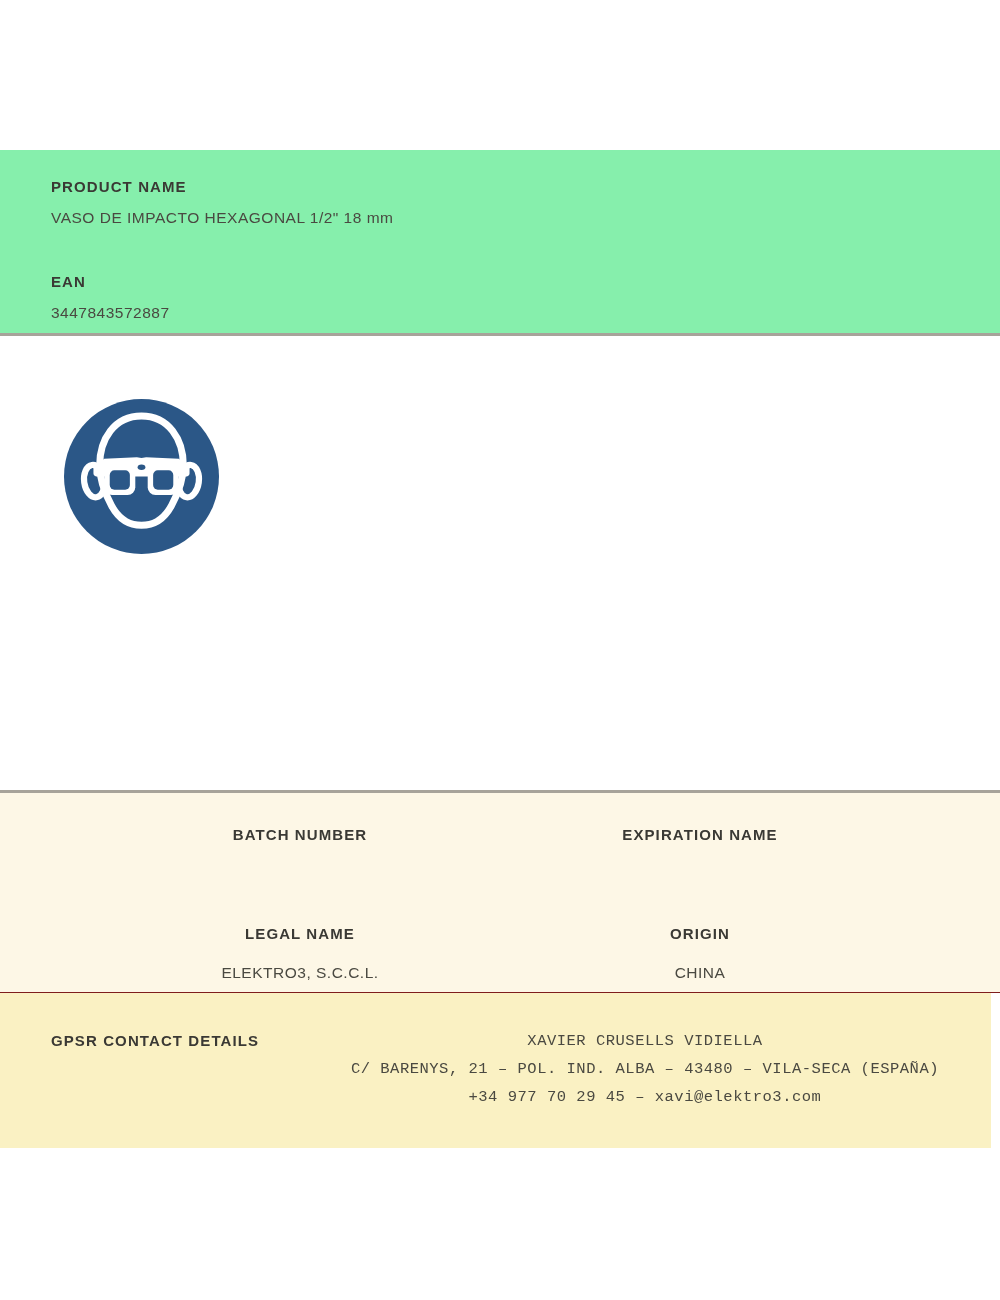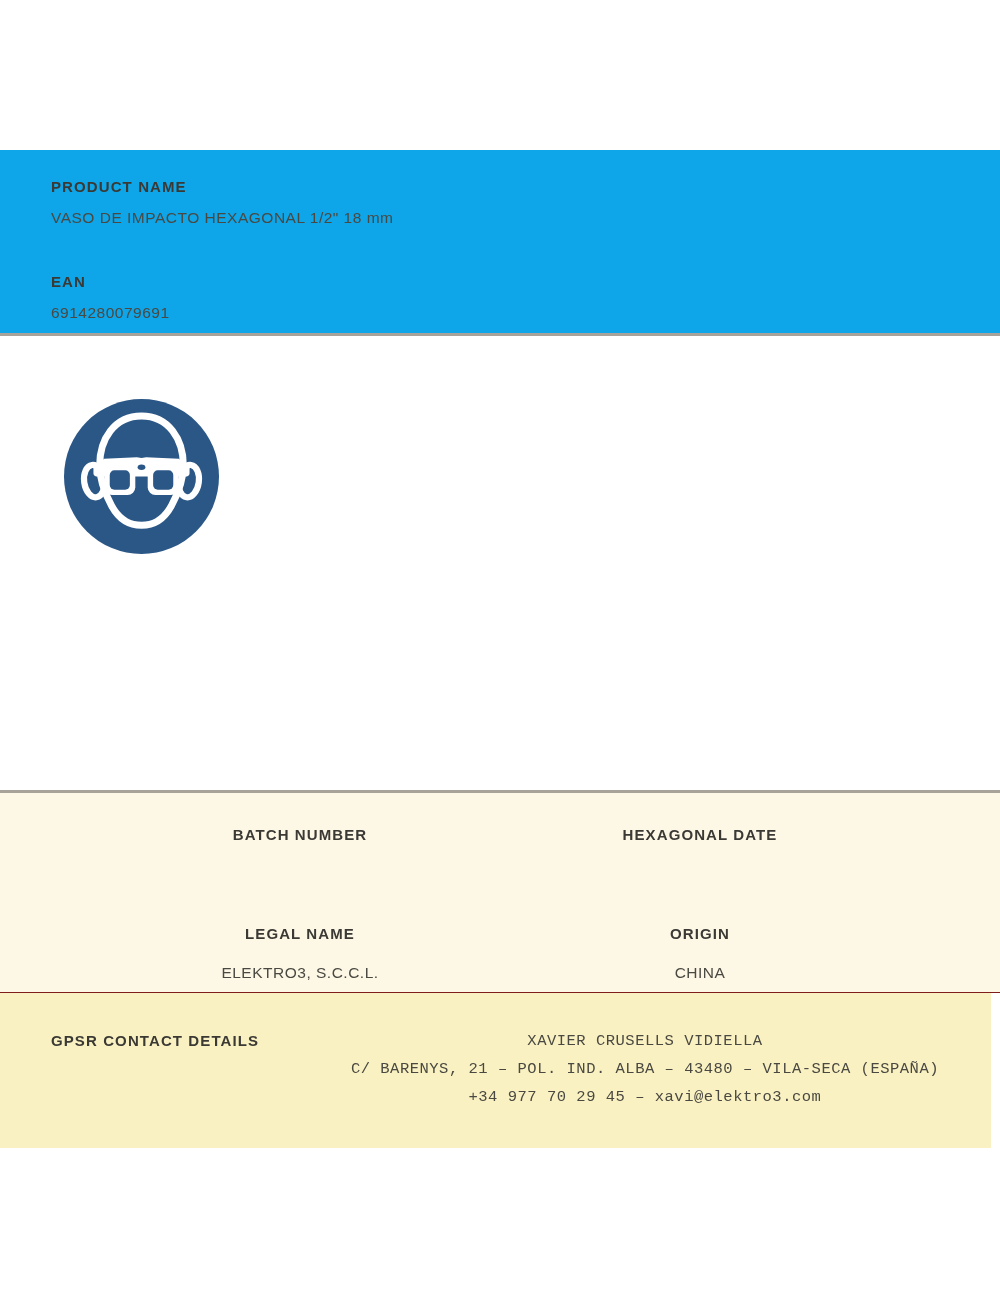--- a/index.html
+++ b/index.html
@@ -23,21 +23,21 @@
     font-weight: normal;
     color: #4a4941;
     letter-spacing: 0.5px;
   }
 
   
   .section-product {
     position: absolute;
     top: 150px; left: 0; right: 0;
     height: 186px;
-    background: #0ea5e9;
+    background: #86efac;
     border-bottom: 3px solid #a7a39a;
     padding: 28px 51px 0 51px;
   }
   .section-product .label { margin-bottom: 14px; }
   .section-product .value.first { margin-bottom: 46px; }
 
   
   .safety-icon {
     position: absolute;
     top: 398px; left: 64px;
@@ -83,21 +83,21 @@
   }
   .gpsr-contact .value { display: block; }
 </style>
 </head>
 <body>
 
 <section class="section-product">
   <div class="label">PRODUCT NAME</div>
   <div class="value first">VASO DE IMPACTO HEXAGONAL 1/2" 18 mm</div>
   <div class="label">EAN</div>
-  <div class="value">6914280079691</div>
+  <div class="value">3447843572887</div>
 </section>
 
 <div class="safety-icon">
   <svg viewBox="0 0 200 200" xmlns="http://www.w3.org/2000/svg" aria-hidden="true">
 
     <circle cx="100" cy="100" r="100" fill="#2b5787"></circle>
 
     <g stroke="#ffffff" stroke-width="8" fill="#2b5787">
       <ellipse cx="39" cy="106" rx="13" ry="21" transform="rotate(-8 39 106)"></ellipse>
       <ellipse cx="161" cy="106" rx="13" ry="21" transform="rotate(8 161 106)"></ellipse>
@@ -117,21 +117,21 @@
   </svg>
 </div>
 
 <section class="section-batch">
   <div class="batch-grid">
     <div class="cell">
       <span class="label">BATCH NUMBER</span>
       <span class="value"></span>
     </div>
     <div class="cell">
-      <span class="label">HEXAGONAL DATE</span>
+      <span class="label">EXPIRATION NAME</span>
       <span class="value"></span>
     </div>
     <div class="cell row2">
       <span class="label">LEGAL NAME</span>
       <span class="value">ELEKTRO3, S.C.C.L.</span>
     </div>
     <div class="cell row2">
       <span class="label">ORIGIN</span>
       <span class="value">CHINA</span>
     </div>

